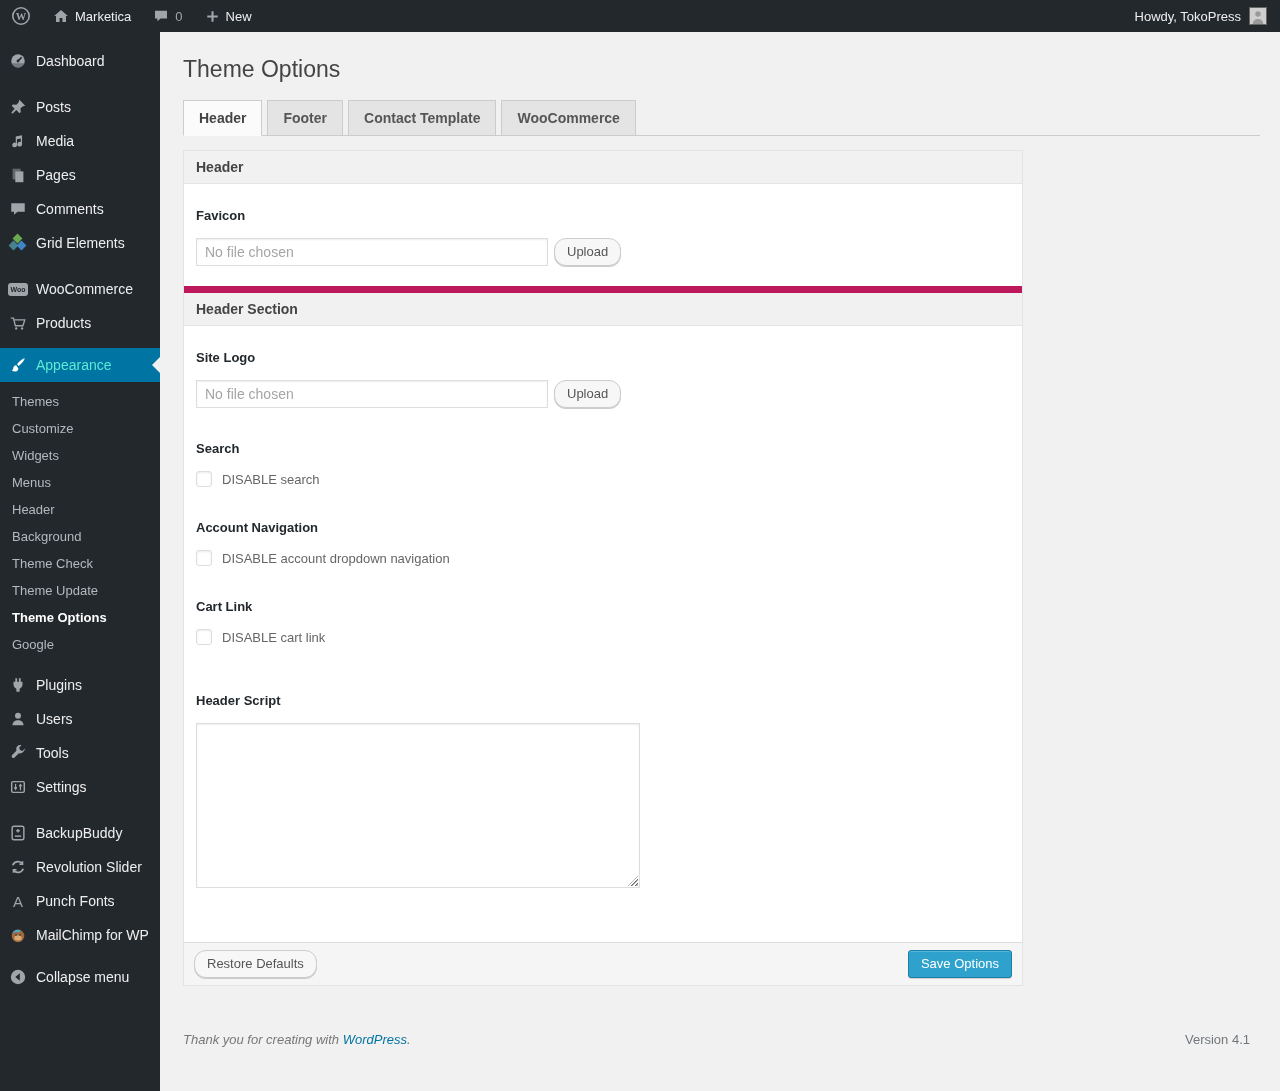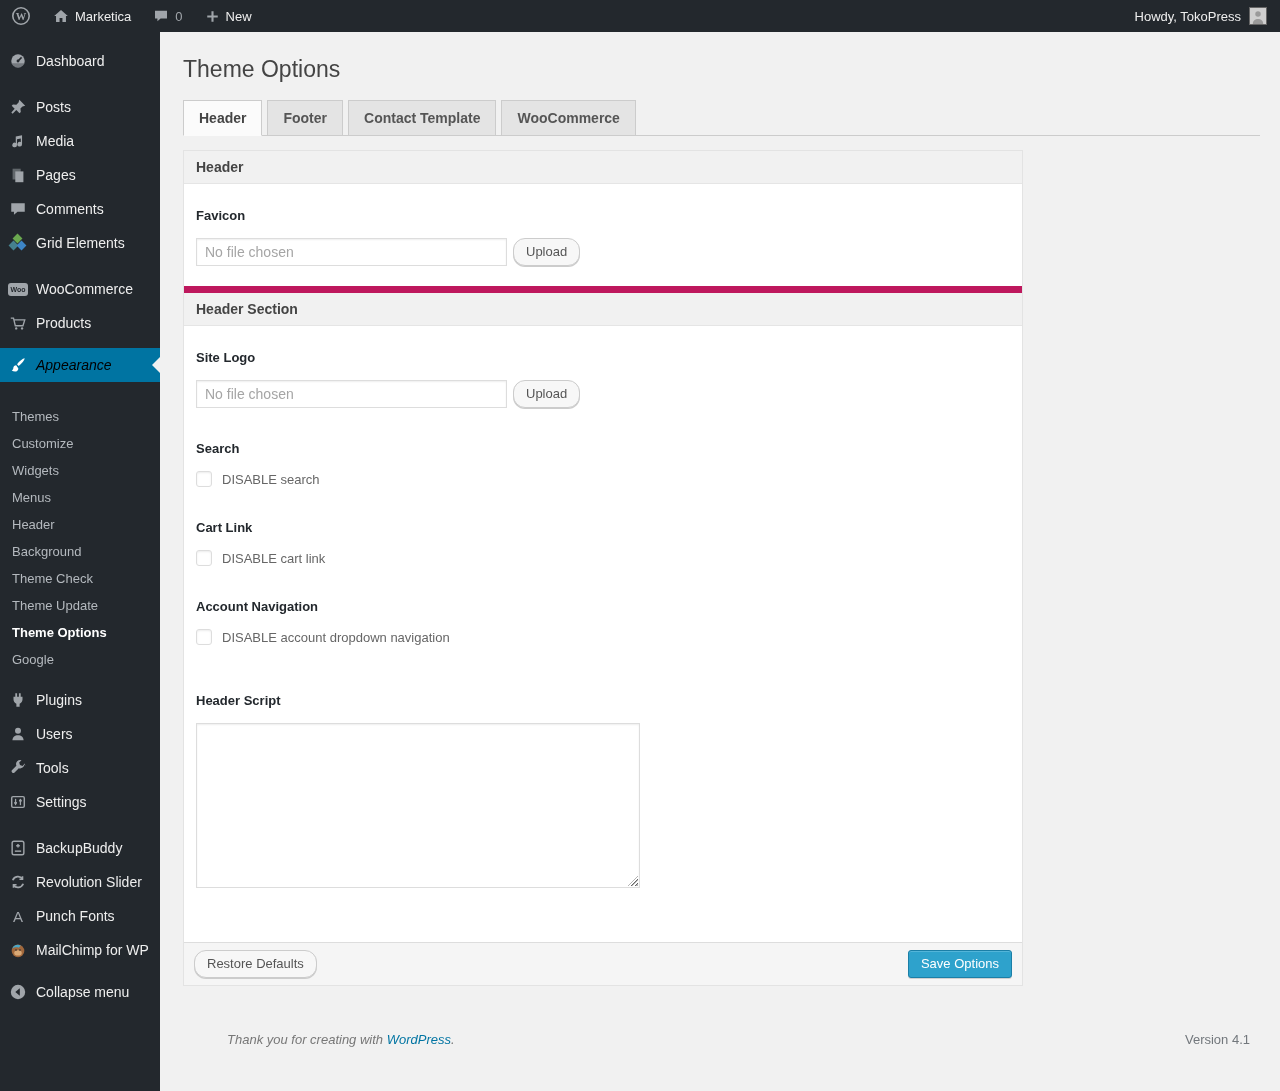--- a/index.html
+++ b/index.html
@@ -29,31 +29,31 @@
     width:160px; background:#23282d; padding-top:12px;
     flex:0 0 160px; color:#eee;
   }
   .menu-item {
     display:flex; align-items:center; height:34px;
     padding:0 8px; font-size:14px; color:#eee;
     position:relative; cursor:pointer;
   }
   .mi-icon { width:20px; height:20px; margin-right:8px; display:flex; align-items:center; justify-content:center; color:#a0a5aa; }
   .mi-icon svg { display:block; }
-  .menu-item.active { background:#0074a2; color:#000000;font-style:italic; }
+  .menu-item.active { background:#0074a2; color:#5eead4; }
   .menu-item.active .mi-icon { color:#fff; }
   .menu-arrow {
     position:absolute; right:0; top:50%; margin-top:-8px;
     width:0; height:0;
     border-top:8px solid transparent; border-bottom:8px solid transparent;
     border-right:8px solid #f1f1f1;
   }
   .menu-sep { height:12px; }
   .menu-sep.small { height:8px; }
-  .submenu { padding:6px 0 10px;margin-top:15px; }
+  .submenu { padding:6px 0 10px; }
   .submenu-item { padding:6px 12px; font-size:13px; color:#b4b9be; cursor:pointer; line-height:15px; }
   .submenu-item.current { color:#fff; font-weight:bold; }
   .letter-a { font-size:15px; color:#a0a5aa; font-weight:400; }
   .woo-badge {
     background:#a0a5aa; color:#23282d; border-radius:3px;
     font-size:7px; font-weight:bold; padding:3px 2px; line-height:1;
   }
   .ge-wrap { position:relative; width:18px; height:18px; }
   .ge-sq { position:absolute; width:7px; height:7px; transform:rotate(45deg); }
   .ge-sq.g { background:#6aa84f; left:5px; top:1px; }
@@ -76,21 +76,21 @@
     color:#444; border-bottom:1px solid #e5e5e5;
   }
   .section-header.mid { border-top:7px solid #be185d; }
   .section-body { background:#fff; padding:24px 12px 20px; }
   .section-body.last { padding:28px 12px 54px; }
   .field-group { margin-bottom:33px; }
   .field-group:last-child { margin-bottom:0; }
   .field-label { font-size:13px; font-weight:bold; color:#23282d; margin:0 0 15px; }
   .upload-row { display:flex; align-items:center; }
   .text-input {
-    width:311px; height:28px; border:1px solid #ddd; background:#fff;
+    width:352px; height:28px; border:1px solid #ddd; background:#fff;
     box-shadow:inset 0 1px 2px rgba(0,0,0,.07); padding:0 8px;
     font-size:14px; color:#444; font-family:inherit;
   }
   .text-input::placeholder { color:#a5a5a5; opacity:1; }
   .btn {
     display:inline-block; height:28px; line-height:26px; padding:0 12px;
     font-size:13px; color:#555; background:#f7f7f7; border:1px solid #ccc;
     border-radius:12px; box-shadow:0 1px 0 #ccc; cursor:pointer; font-family:inherit;
   }
   .upload-row .btn { margin-left:6px; }
@@ -121,21 +121,21 @@
   .btn-primary {
     display:inline-block; height:28px; line-height:26px; padding:0 12px;
     font-size:13px; color:#fff; background:#2ea2cc; border:1px solid #1b7fa7;
     border-radius:3px; cursor:pointer; font-family:inherit;
     box-shadow:inset 0 1px 0 rgba(120,200,230,.5), 0 1px 0 rgba(0,0,0,.15);
   }
   .content-footer {
     display:flex; justify-content:space-between; align-items:center;
     margin-top:46px; padding:0 10px 20px 0; font-size:13px;
   }
-  .thanks { font-style:italic; color:#777;margin-left:44px; }
+  .thanks { font-style:italic; color:#777; }
   .thanks a { color:#0074a2; text-decoration:none; font-style:italic; cursor:pointer; }
   .version { color:#72777c; }
 </style>
 </head>
 <body>
 
 <div id="adminbar">
   <div class="ab-item">
     <span>
       <svg width="20" height="20" viewBox="0 0 20 20">
@@ -399,31 +399,31 @@
           </div>
         </div>
         <div class="field-group">
           <p class="field-label">Search</p>
           <label class="checkbox-row">
             <input class="cb" type="checkbox" style="">
             <span>DISABLE search</span>
           </label>
         </div>
         <div class="field-group">
+          <p class="field-label">Account Navigation</p>
+          <label class="checkbox-row">
+            <input class="cb" type="checkbox" style="">
+            <span>DISABLE account dropdown navigation</span>
+          </label>
+        </div>
+        <div class="field-group">
           <p class="field-label">Cart Link</p>
           <label class="checkbox-row">
             <input class="cb" type="checkbox" style="">
             <span>DISABLE cart link</span>
-          </label>
-        </div>
-        <div class="field-group">
-          <p class="field-label">Account Navigation</p>
-          <label class="checkbox-row">
-            <input class="cb" type="checkbox" style="">
-            <span>DISABLE account dropdown navigation</span>
           </label>
         </div>
       </div>
 
       <div class="section-body last">
         <div class="field-group">
           <p class="field-label">Header Script</p>
           <div class="script-row">
             <div class="textarea-wrap">
               <textarea class="script-area" style=""></textarea>

